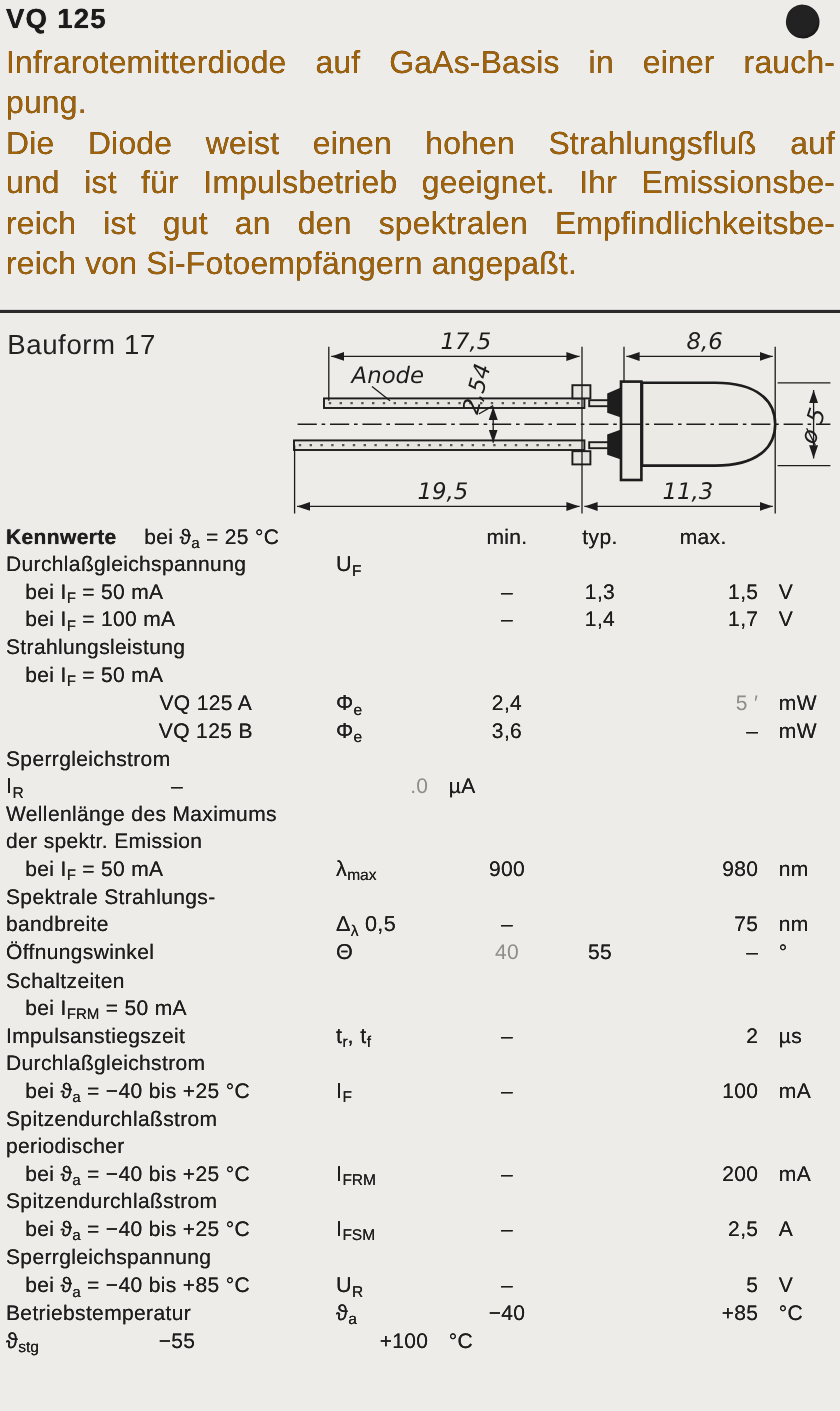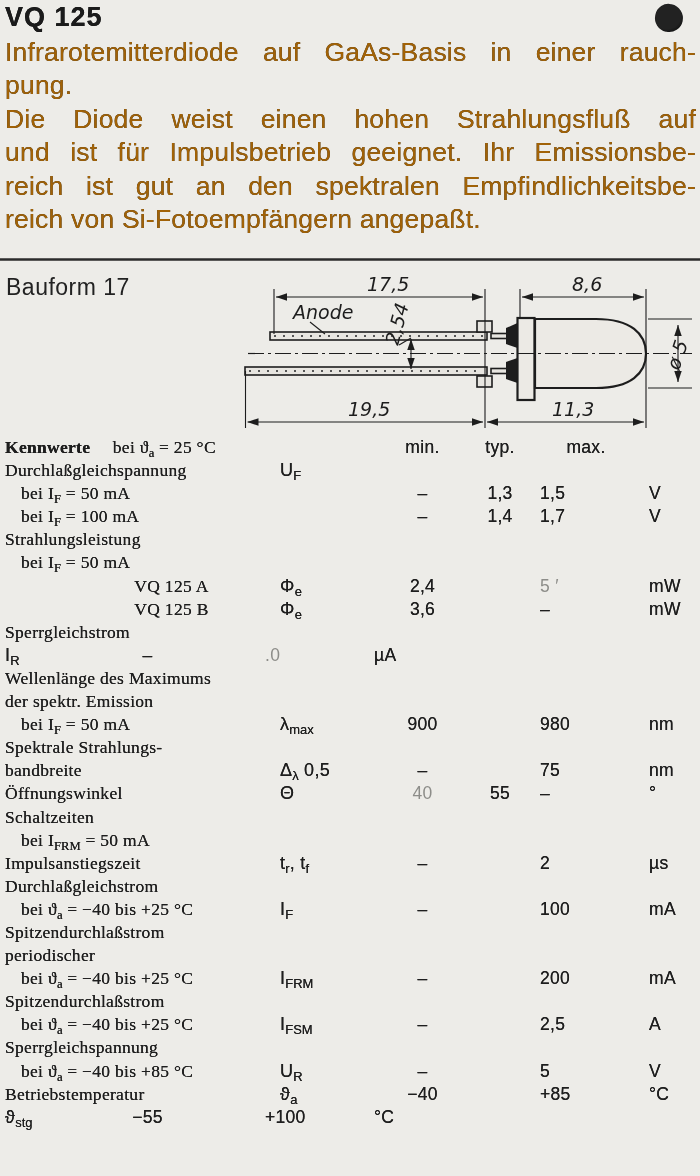--- a/index.html
+++ b/index.html
@@ -4,21 +4,21 @@
 <style>
   html,body{margin:0;padding:0;}
   body{
     width:700px;height:1176px;position:relative;overflow:hidden;
     background:#edecе8;background-color:#edece8;
     font-family:"Liberation Sans",sans-serif;color:#1b1b1b;
   }
   
   .title{
     position:absolute;left:5px;top:2px;
-    font-size:27px;font-weight:bold;letter-spacing:1px;
+    font-size:23px;font-weight:bold;letter-spacing:1px;
     text-shadow:0 0 .6px #000;
   }
   .punch-dot{
     position:absolute;left:655px;top:4px;width:28px;height:28px;
     background:radial-gradient(circle at 40% 40%, #222 60%, #000 100%);
     border-radius:48% 52% 50% 50%;transform:rotate(12deg);
   }
   
   .intro{
     position:absolute;left:5px;top:36px;width:691px;
@@ -36,27 +36,27 @@
     font-family:"Liberation Sans",sans-serif;font-style:normal;
     font-size:23px;letter-spacing:.5px;fill:#222;
   }
   
   .spec{
     position:absolute;left:5px;top:436px;width:692px;
     font-size:17.5px;letter-spacing:.3px;color:#1e1e1e;
     text-shadow:0 0 .3px #222;
   }
   .trow{display:flex;height:23.1px;line-height:23.1px;align-items:baseline;}
-  .c-label{width:275px;flex:none;font-family:Liberation Serif, serif;}
+  .c-label{width:275px;flex:none;}
   .c-label.i1{padding-left:16px;width:259px;}
   .c-label.i2{padding-left:58px;width:217px;text-align:center;}
   .c-sym{width:105px;flex:none;font-size:18px;}
   .c-min{width:75px;flex:none;text-align:center;}
   .c-typ{width:80px;flex:none;text-align:center;}
-  .c-max{width:92px;flex:none;text-align:left;}
+  .c-max{width:92px;flex:none;text-align:right;}
   .c-unit{width:55px;flex:none;padding-left:17px;}
   .trow.head .c-max{text-align:center;}
   .trow.head{font-size:17.5px;}
   sub{font-size:.72em;vertical-align:-.28em;letter-spacing:0;}
   b{font-weight:bold;text-shadow:0 0 .6px #000;}
   .faint{color:#8d8d89;text-shadow:none;}
 </style>
 </head>
 <body>
 

